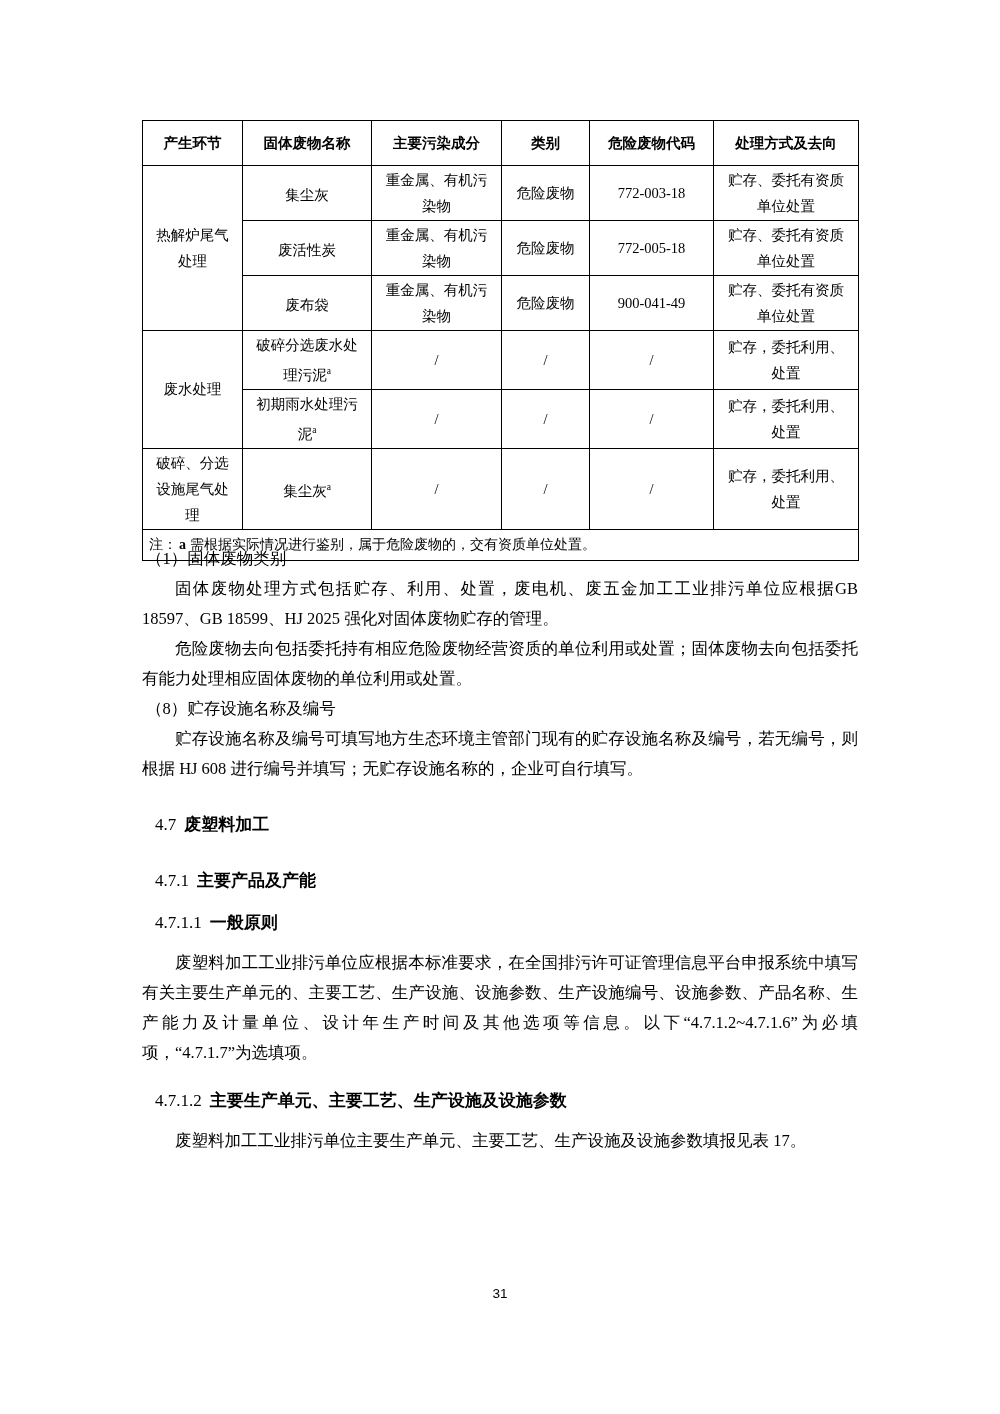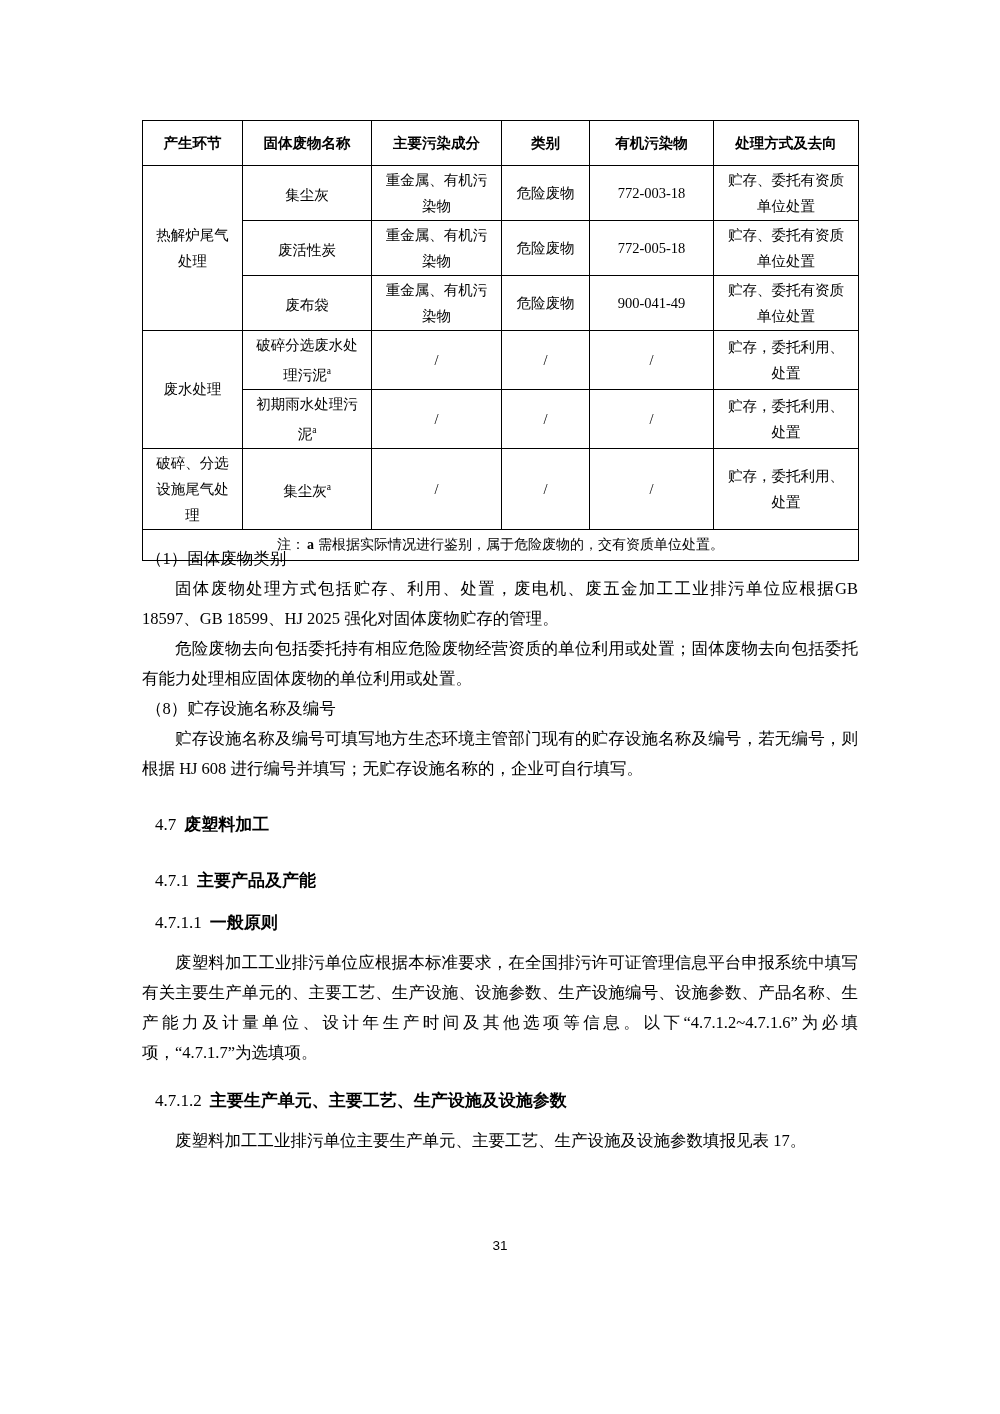--- a/index.html
+++ b/index.html
@@ -28,21 +28,21 @@
     vertical-align: middle;
     font-size: 14.5px;
     line-height: 26px;
     padding: 1px 9px;
     font-weight: normal;
   }
   .waste-table th { font-weight: bold; height: 45px; }
   .waste-table tr.data-row td { height: 52px; }
   .waste-table tr.note-row td {
     height: 31px;
-    text-align: center;
+    text-align: left;
     font-size: 14px;
     padding: 2px 6px;
   }
   .waste-table sup { font-size: 9.5px; vertical-align: super; }
   .note-marker { font-weight: bold; padding: 0 4px 0 2px; }
   
   .body-text {
     position: absolute;
     left: 142px;
     top: 544px;
@@ -66,21 +66,21 @@
     font-weight: normal;
     padding-right: 8px;
   }
   .mt-lg { margin-top: 26px; }
   .mt-md { margin-top: 18px; }
   .mt-sm { margin-top: 12px; }
   .mt-p  { margin-top: 10px; }
   
   .page-number {
     position: absolute;
-    top: 1238px;
+    top: 1286px;
     left: 0;
     width: 100%;
     text-align: center;
     font-family: "Liberation Sans", "DejaVu Sans", sans-serif;
     font-size: 13.5px;
   }
 </style>
 </head>
 <body>
 
@@ -94,21 +94,21 @@
       <col style="width:88px">
         <col style="width:124px">
         <col style="width:145px">
     </colgroup>
     <tbody>
       <tr>
         <th>产生环节</th>
         <th>固体废物名称</th>
         <th>主要污染成分</th>
         <th>类别</th>
-        <th>有机污染物</th>
+        <th>危险废物代码</th>
         <th>处理方式及去向</th>
       </tr>
       <tr class="data-row">
         <td rowspan="3">热解炉尾气处理</td>
         <td><span>集尘灰</span><sup></sup></td>
         <td>重金属、有机污染物</td>
         <td>危险废物</td>
         <td>772-003-18</td>
         <td>贮存、委托有资质单位处置</td>
       </tr>

